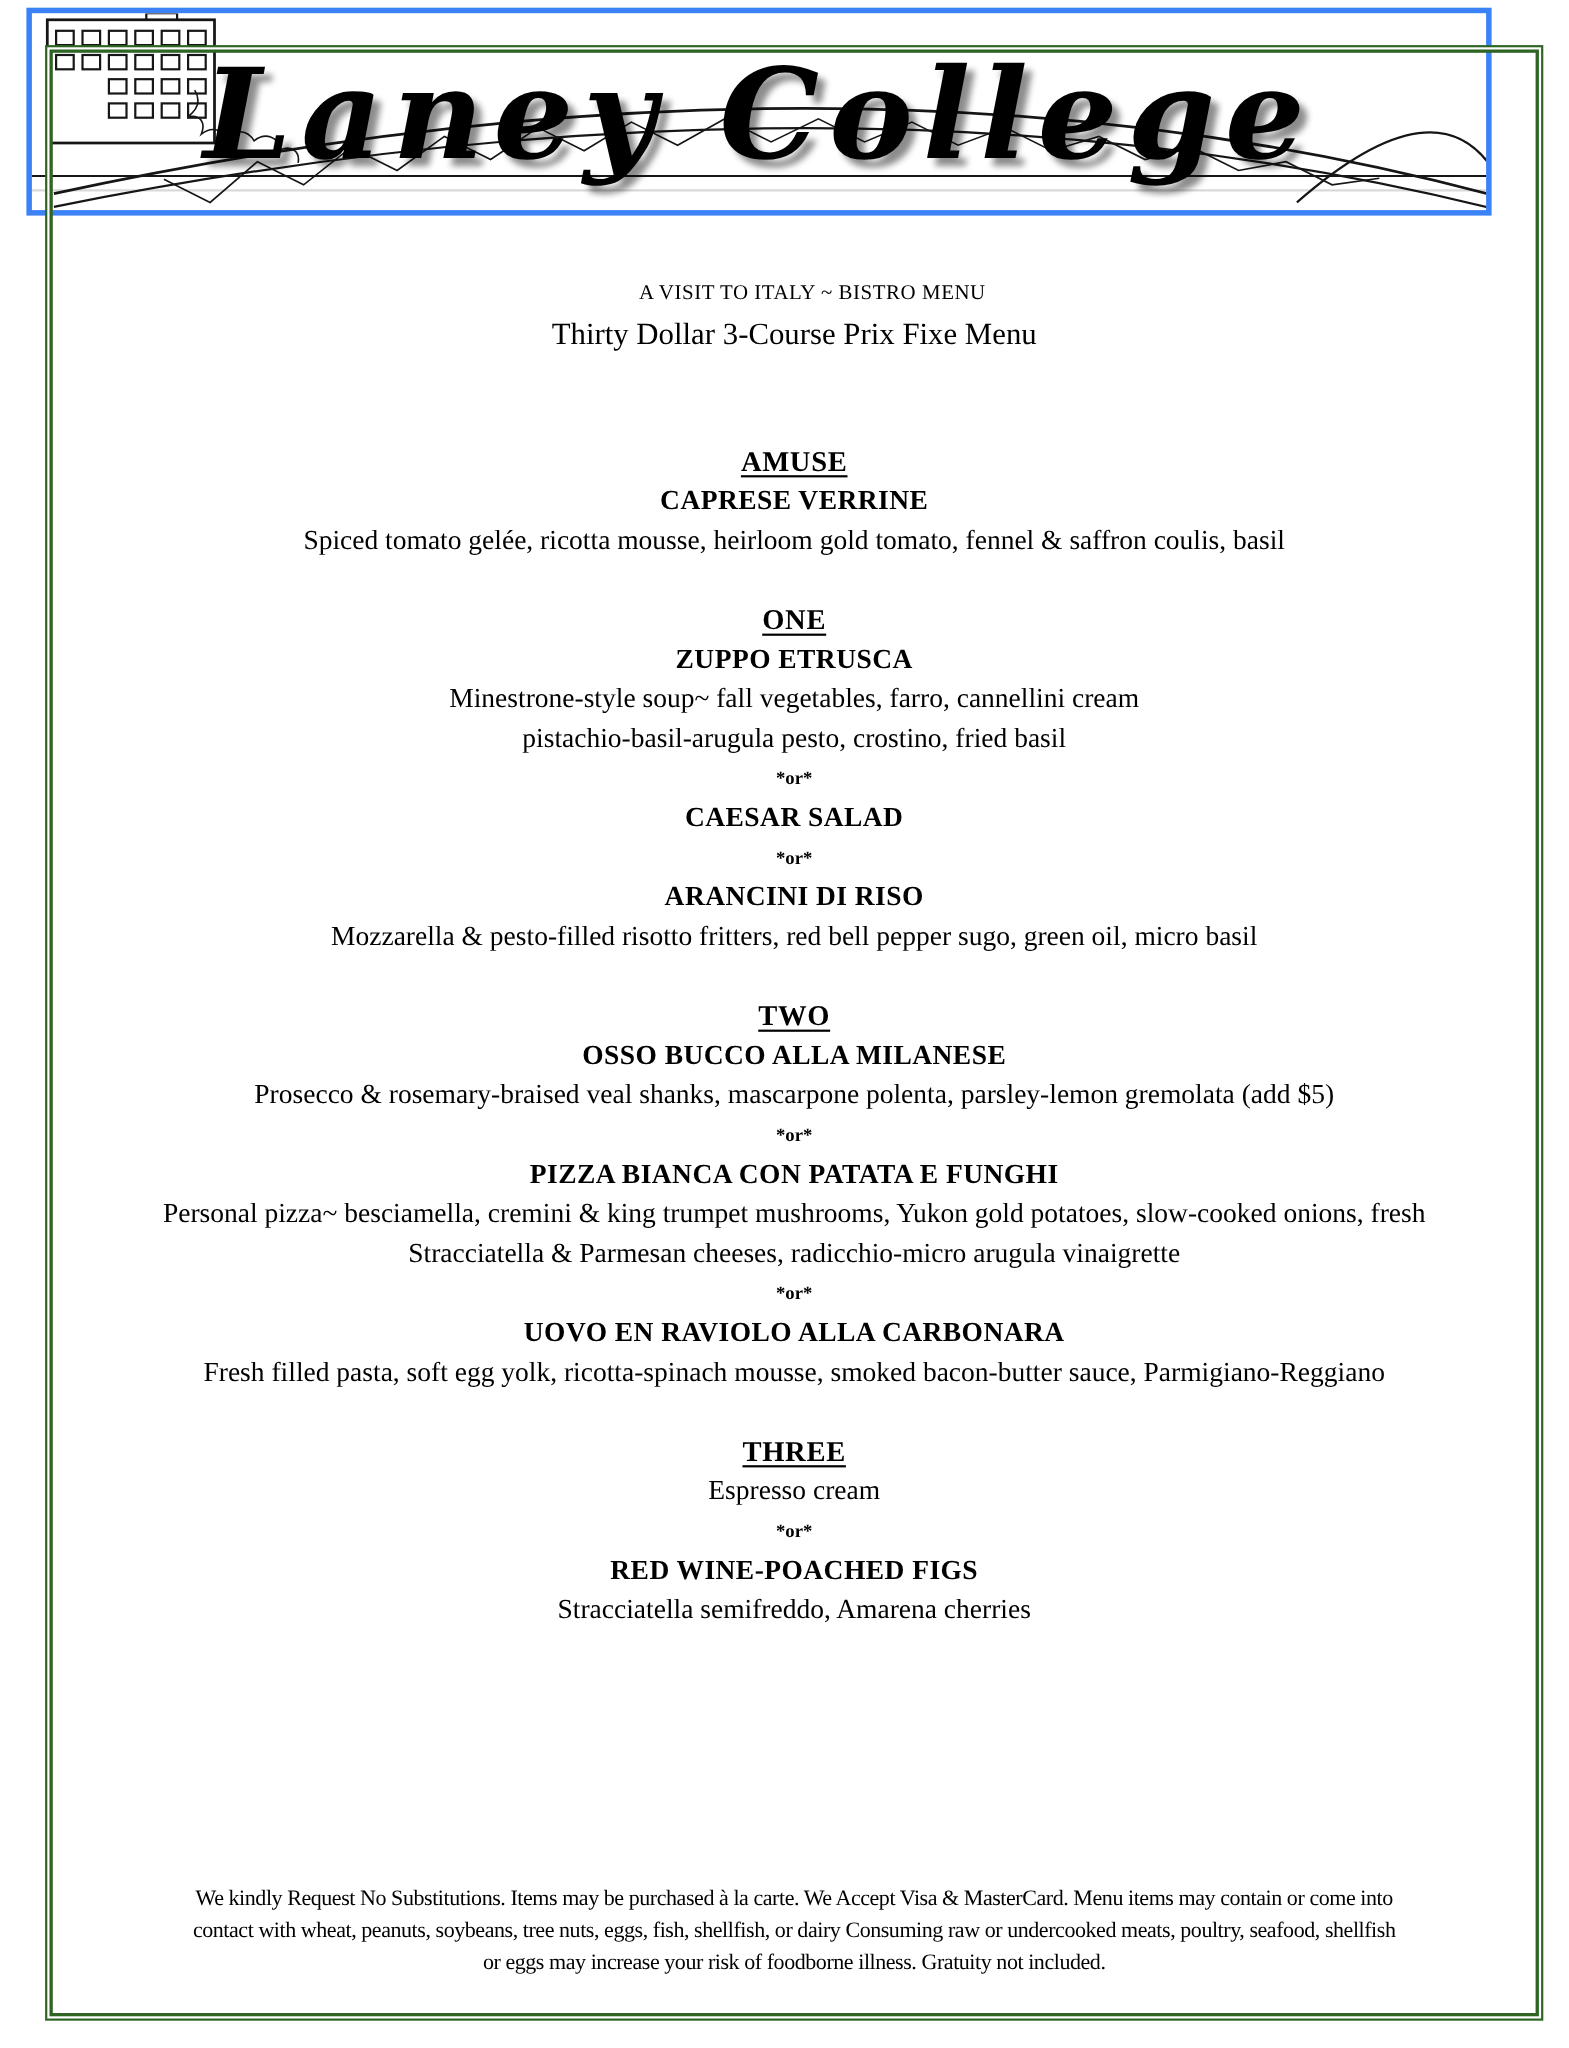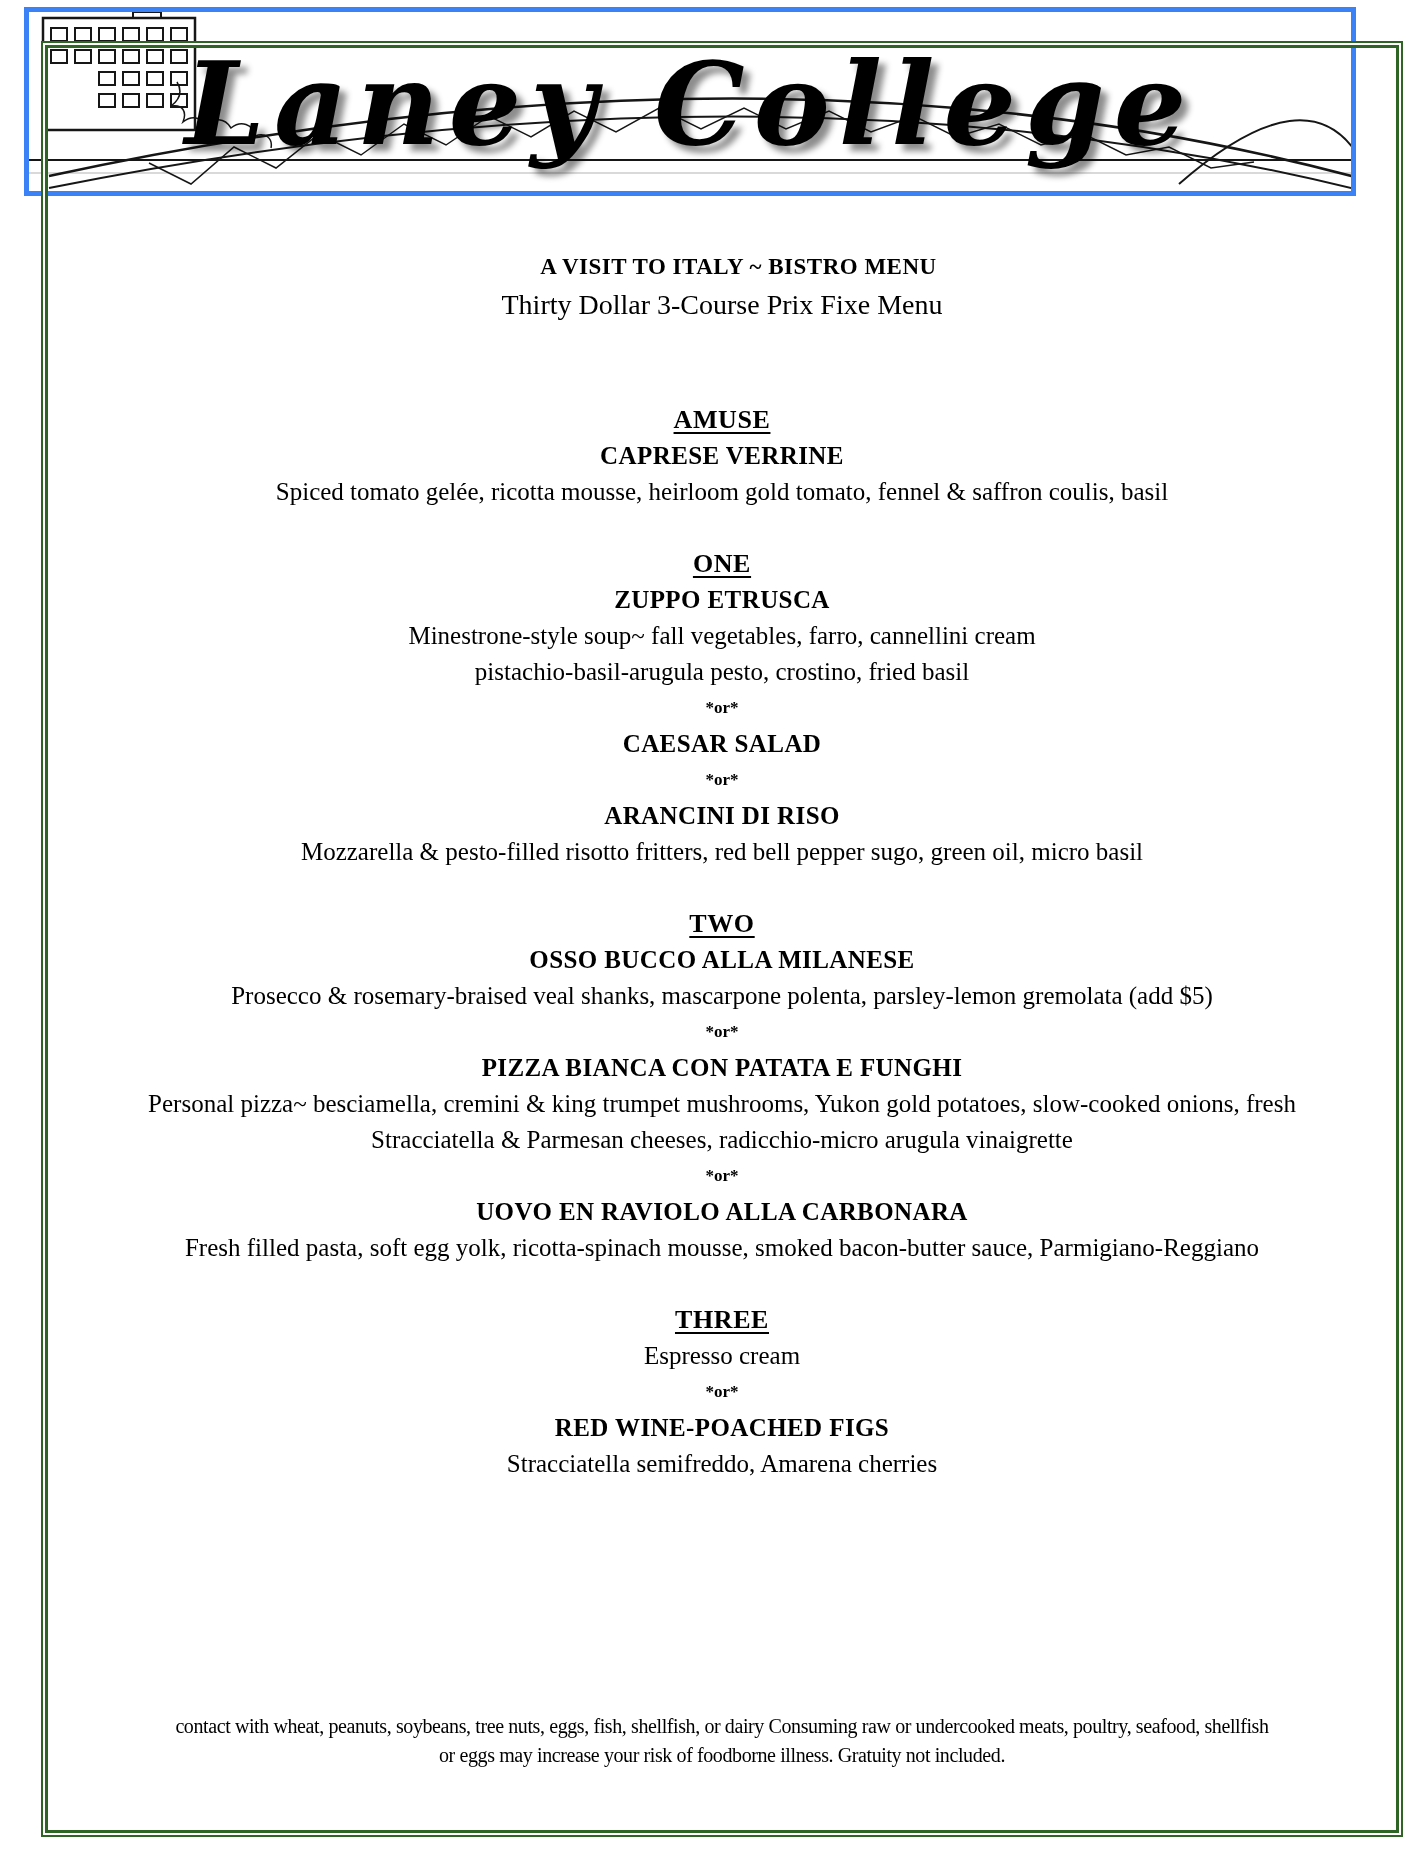--- a/index.html
+++ b/index.html
@@ -55,21 +55,21 @@
   
   .menu-content {
     position: absolute;
     left: 45px; top: 248px;
     width: 1354px;
     text-align: center;
     z-index: 1;
   }
   .mline { line-height: 36px; }
   .menu-title {
-    font-size: 23px; font-weight: bold;
+    font-size: 19px; font-weight: normal;
     letter-spacing: 0.5px; line-height: 38px; padding-left: 33px;
   }
   .menu-subtitle { font-size: 28px; line-height: 38px; }
 
   .course-section { margin-top: 36px; }
   .course-section.first { margin-top: 78px; }
 
   .section-heading {
     font-size: 26px; font-weight: bold;
     text-decoration: underline;
@@ -179,15 +179,16 @@
         <div class="section-heading mline">THREE</div>
         <div class="item-desc mline">Espresso cream</div>
         <div class="or-line mline">*or*</div>
         <div class="item-name mline">RED WINE-POACHED FIGS</div>
         <div class="item-desc mline">Stracciatella semifreddo, Amarena cherries</div>
       </section>
     </div>
 </main>
 
 <footer class="menu-footer">
+  <div class="footer-line">We kindly Request No Substitutions. Items may be purchased à la carte. We Accept Visa &amp; MasterCard. Menu items may contain or come into</div>
   <div class="footer-line">contact with wheat, peanuts, soybeans, tree nuts, eggs, fish, shellfish, or dairy Consuming raw or undercooked meats, poultry, seafood, shellfish</div>
   <div class="footer-line">or eggs may increase your risk of foodborne illness. Gratuity not included.</div>
 </footer>
 
 </body></html>

